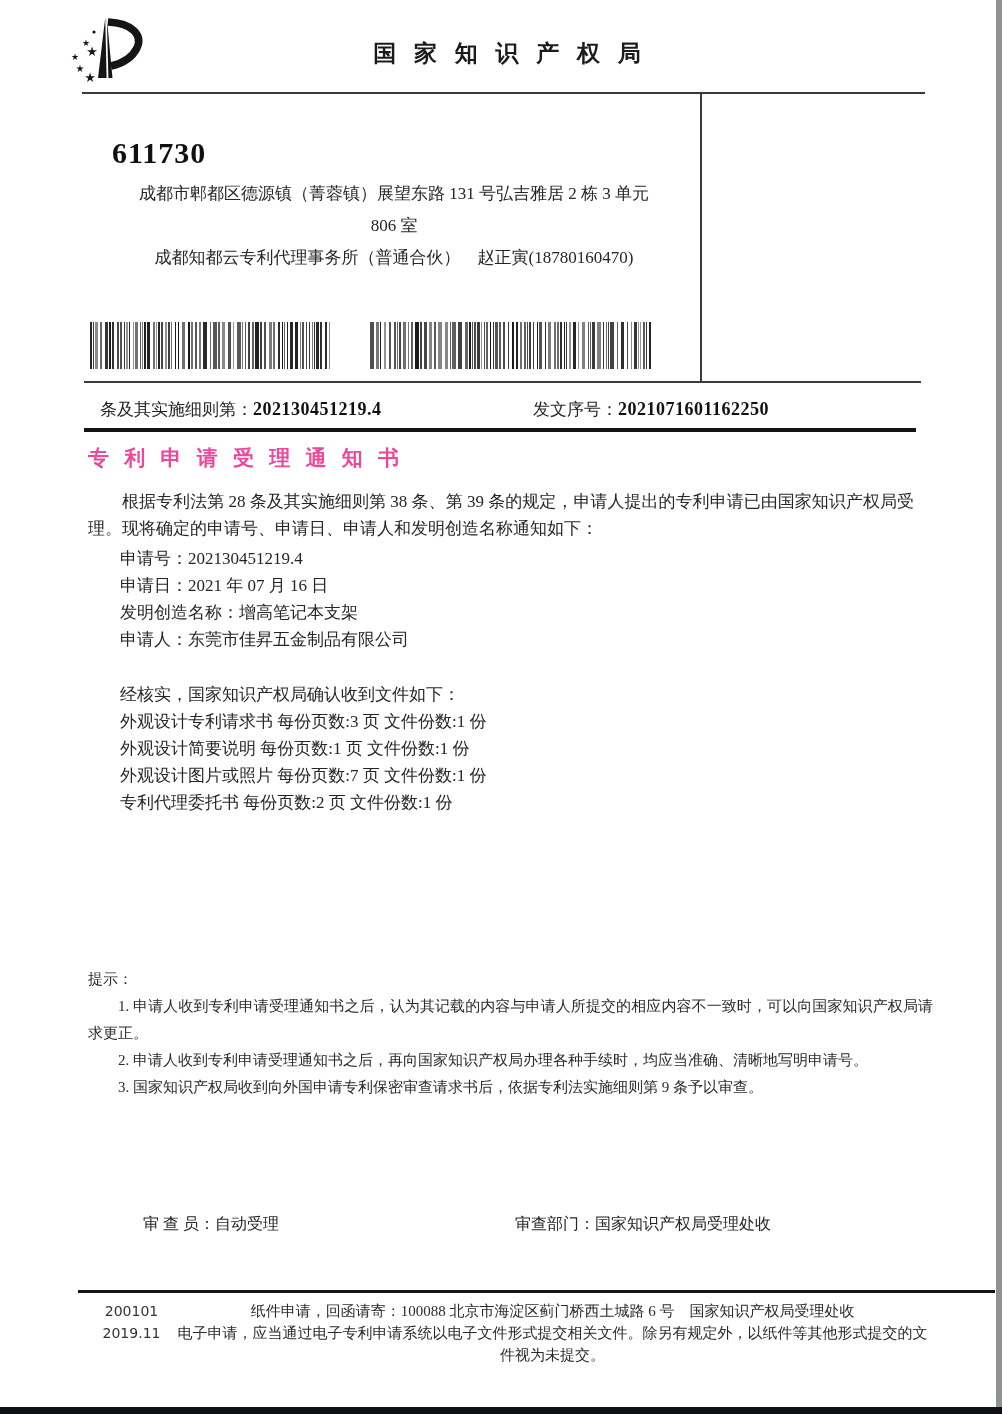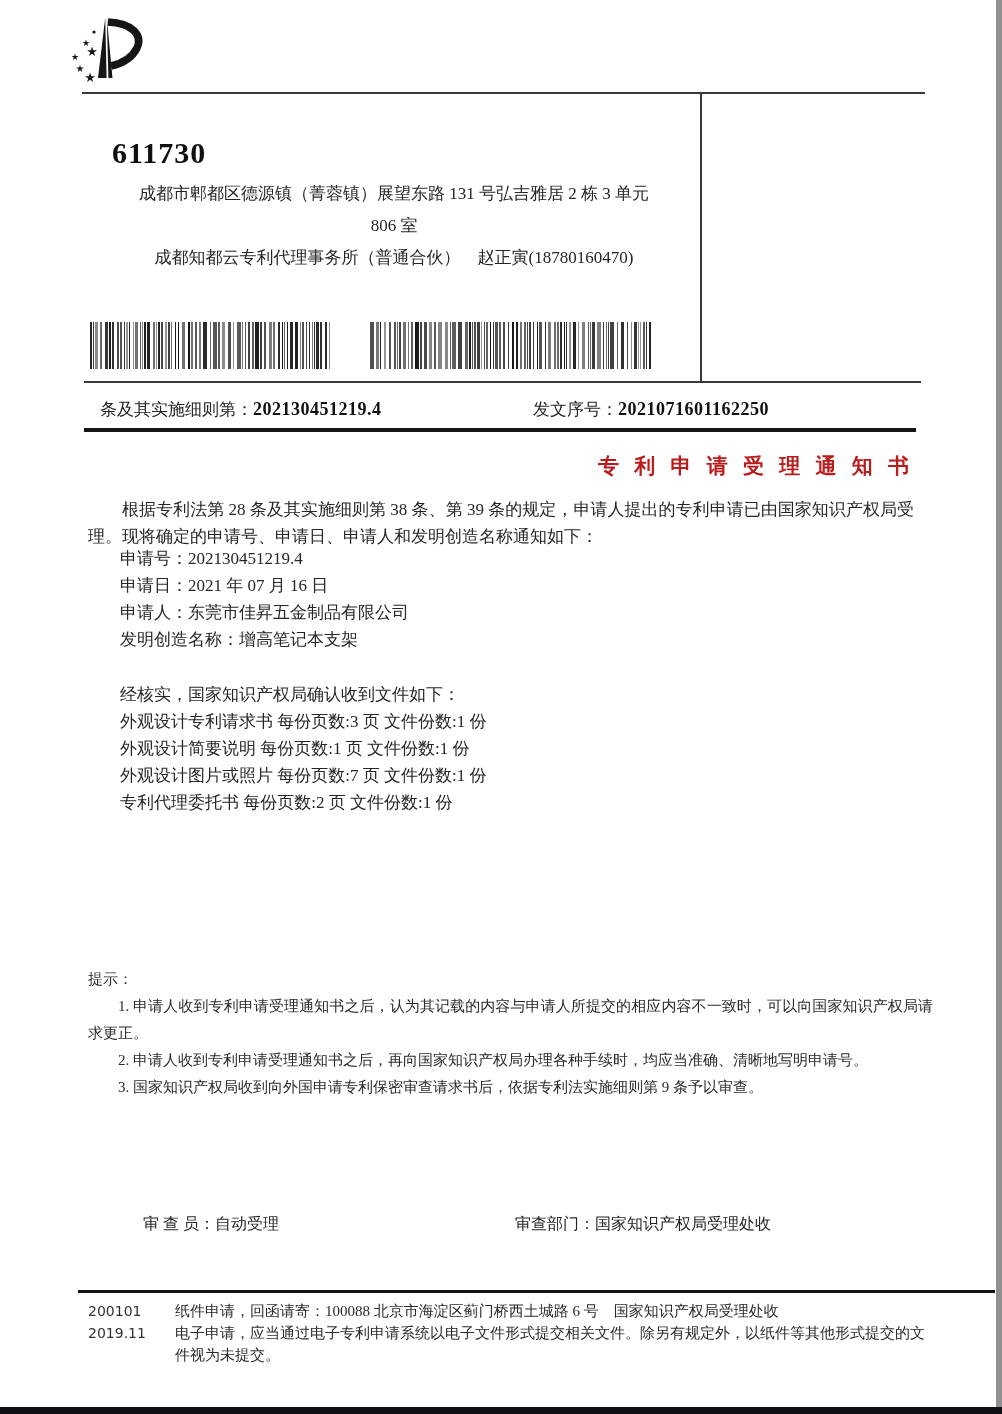--- a/index.html
+++ b/index.html
@@ -32,34 +32,34 @@
   .barcode{display:flex;align-items:stretch;overflow:hidden;}
   .barcode span{display:block;height:100%;background:#151515;flex:0 0 auto;}
   
   .numrow{left:88px;top:398px;width:830px;height:26px;font-size:17px;white-space:nowrap;}
   .numrow .lbl{color:#242424;}
   .numrow .val{font-weight:bold;font-size:18px;color:#101010;letter-spacing:.5px;}
   .num-app{position:absolute;left:12px;top:0;}
   .num-serial{position:absolute;left:445px;top:0;}
   
   .notice{left:88px;top:444px;width:826px;}
-  .notice-title{text-align:right;font-size:21px;font-weight:bold;letter-spacing:5px;color:#b91c1c;white-space:nowrap;margin-top:8px;}
+  .notice-title{text-align:left;font-size:21px;font-weight:bold;letter-spacing:5px;color:#ec4899;white-space:nowrap;}
   .notice-intro{margin:16px 0 0 0;text-indent:2em;font-size:17px;line-height:27px;text-align:justify;color:#262626;}
   .fields{left:120px;top:545px;width:700px;font-size:17px;line-height:27px;color:#262626;}
   .received{left:120px;top:681px;width:720px;font-size:17px;line-height:27px;color:#262626;}
   
   .notes{left:88px;top:966px;width:845px;font-size:15px;line-height:27px;color:#2a2a2a;}
   .notes .item{text-indent:2em;text-align:justify;}
   
   .review{left:88px;top:1214px;width:830px;height:24px;font-size:16px;color:#262626;white-space:nowrap;}
   .review-examiner{position:absolute;left:55px;top:0;}
   .review-dept{position:absolute;left:427px;top:0;}
   
   .footer{left:88px;top:1300px;width:842px;display:grid;grid-template-columns:87px 1fr;
-    font-size:15px;line-height:22px;color:#2a2a2a;}
+    font-size:15px;line-height:22px;color:#2a2a2a;text-align:center;}
   .footer .code{font-family:"DejaVu Sans","Liberation Sans",sans-serif;font-size:14px;color:#333;}
   
   .edge-right{right:0;top:0;width:6px;height:1414px;background:#8e9092;}
   .edge-bottom{left:0;bottom:0;width:1002px;height:7px;background:#0d1014;}
 </style>
 </head>
 <body>
 
 <div class="page">
 
@@ -68,20 +68,21 @@
     <polygon points="46.4,66 44.8,6 50.5,66" fill="#151515"></polygon>
     <path d="M46 10 C70 11 81 23 75 36 C69 48 58 52 49 54" stroke="#151515" stroke-width="7.5" fill="none"></path>
     <circle cx="32" cy="20" r="1.6" fill="#151515"></circle>
     <text x="24" y="34" font-size="9" fill="#151515" text-anchor="middle" font-family="DejaVu Sans, sans-serif">★</text>
     <text x="30" y="44" font-size="13" fill="#151515" text-anchor="middle" font-family="DejaVu Sans, sans-serif">★</text>
     <text x="13" y="48" font-size="9" fill="#151515" text-anchor="middle" font-family="DejaVu Sans, sans-serif">★</text>
     <text x="18" y="60" font-size="10" fill="#151515" text-anchor="middle" font-family="DejaVu Sans, sans-serif">★</text>
     <text x="28" y="70" font-size="13" fill="#151515" text-anchor="middle" font-family="DejaVu Sans, sans-serif">★</text>
   </svg>
 
+  <div class="abs hdr-title">国 家 知 识 产 权 局</div>
 
   <div class="abs rule" style="left:82px;top:92px;width:843px;height:2px;"></div>
 
   <div class="abs mail">
     <div class="mail-code">611730</div>
     <div class="mail-line">成都市郫都区德源镇（菁蓉镇）展望东路 131 号弘吉雅居 2 栋 3 单元</div>
     <div class="mail-line room">806 室</div>
     <div class="mail-line agent">成都知都云专利代理事务所（普通合伙）　赵正寅(18780160470)</div>
   </div>
 
@@ -244,22 +245,22 @@
   <div class="abs rule-thick" style="left:84px;top:428px;width:832px;height:4px;"></div>
 
   <div class="abs notice">
     <div class="notice-title">专 利 申 请 受 理 通 知 书</div>
     <p class="notice-intro">根据专利法第 28 条及其实施细则第 38 条、第 39 条的规定，申请人提出的专利申请已由国家知识产权局受理。现将确定的申请号、申请日、申请人和发明创造名称通知如下：</p>
   </div>
 
   <div class="abs fields">
     <div><span>申请号：</span><span>202130451219.4</span></div>
     <div><span>申请日：</span><span>2021 年 07 月 16 日</span></div>
+    <div><span>发明创造名称：</span><span>增高笔记本支架</span></div>
     <div><span>申请人：</span><span>东莞市佳昇五金制品有限公司</span></div>
-    <div><span>发明创造名称：</span><span>增高笔记本支架</span></div>
   </div>
 
   <div class="abs received">
     <div>经核实，国家知识产权局确认收到文件如下：</div>
     <div>外观设计专利请求书 每份页数:3 页 文件份数:1 份</div>
     <div>外观设计简要说明 每份页数:1 页 文件份数:1 份</div>
     <div>外观设计图片或照片 每份页数:7 页 文件份数:1 份</div>
     <div>专利代理委托书 每份页数:2 页 文件份数:1 份</div>
   </div>
 

